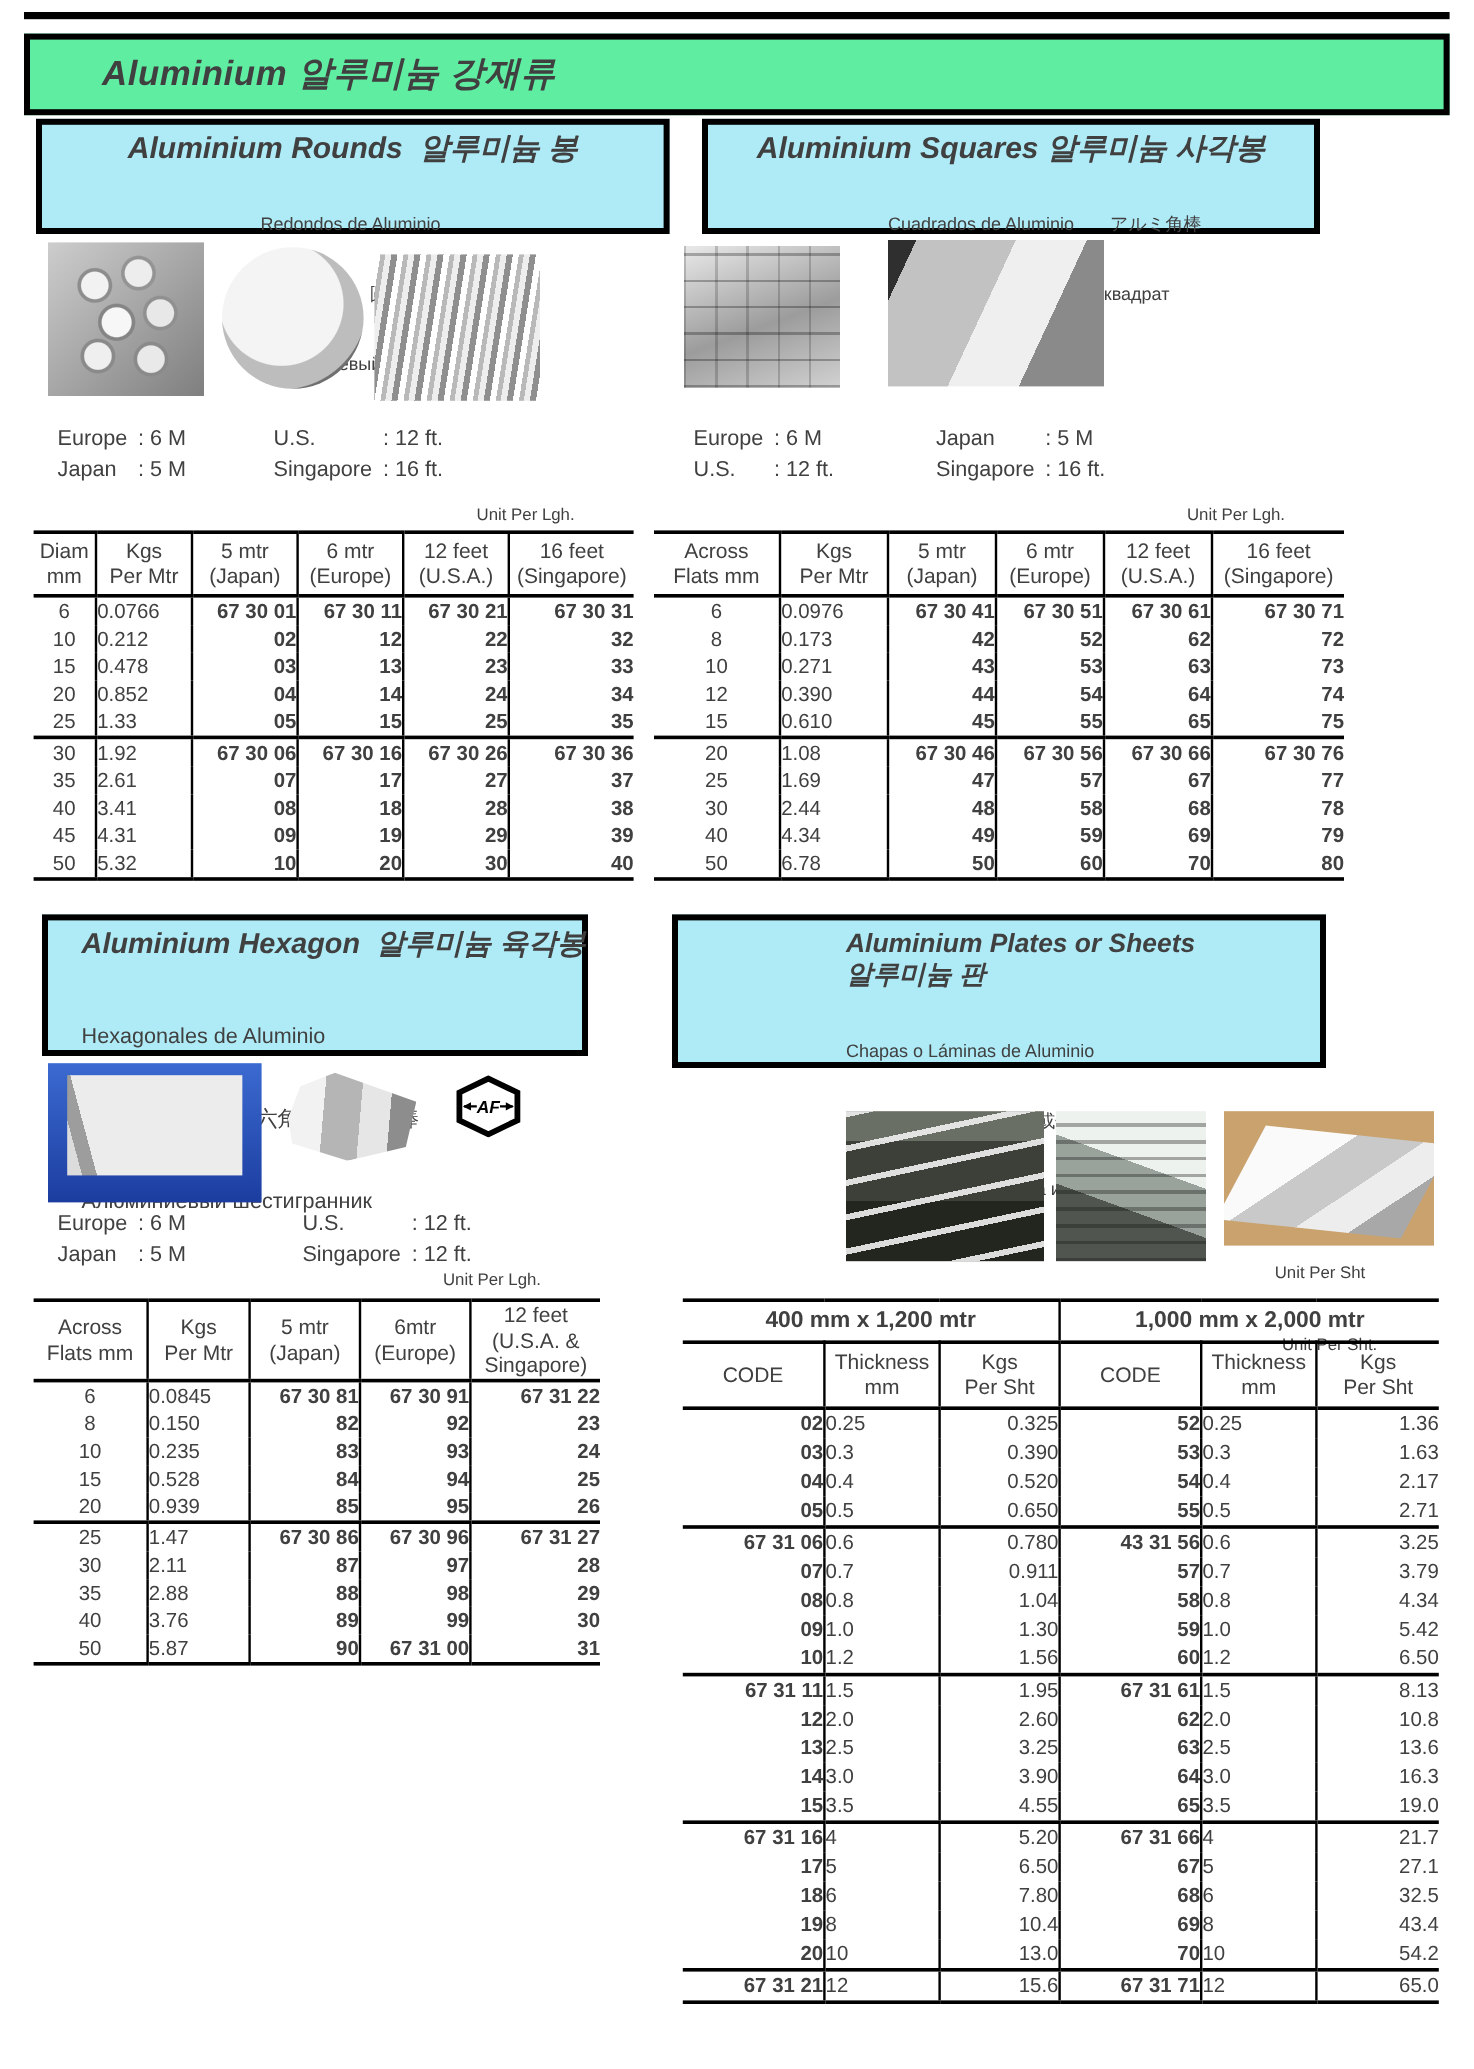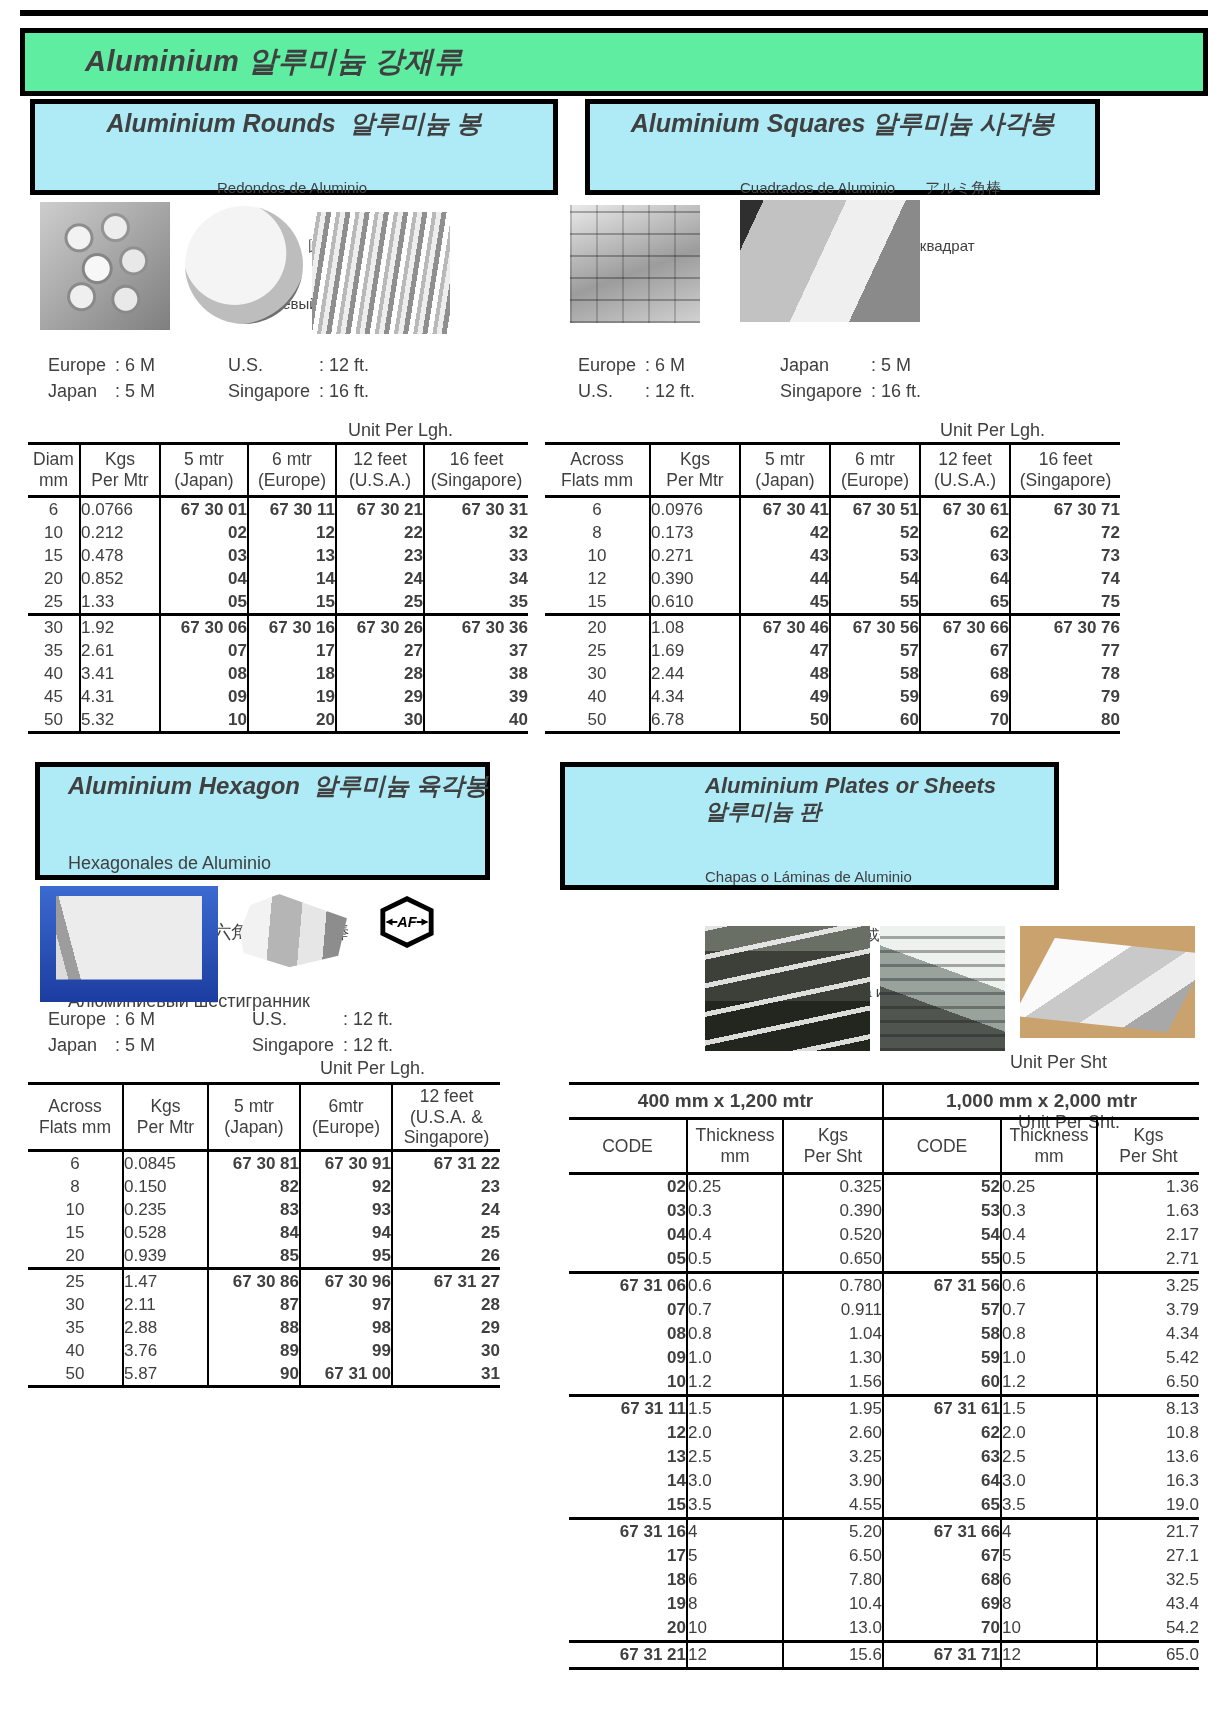--- a/index.html
+++ b/index.html
@@ -21,27 +21,27 @@
   .sec-title.left { text-align:center; }
   .sec-subs { font-size:15px; line-height:1.28; white-space:pre; }
 
   #rounds-box  { left:30px;  top:99px;  width:528px; height:96px; }
   #rounds-box .sec-subs { margin-left:182px; }
   #squares-box { left:585px; top:99px;  width:515px; height:96px; }
   #squares-box .sec-subs { margin-left:150px; }
   #hex-box     { left:35px;  top:762px; width:455px; height:118px; }
   #hex-box .sec-title { margin-left:28px; font-size:24px; }
   #hex-box .sec-subs  { margin-left:28px; font-size:18px; margin-top:4px; }
-  #plates-box  { left:560px; top:762px; width:499px; height:128px; }
+  #plates-box  { left:560px; top:762px; width:545px; height:128px; }
   #plates-box .pt1, #plates-box .pt2 { font-size:22px; font-weight:bold; font-style:italic; margin-left:140px; line-height:1.2; }
   #plates-box .pt1 { margin-top:6px; }
   #plates-box .sec-subs { margin-left:140px; margin-top:3px; font-size:15px; }
 
   .lenblock { position:absolute; display:grid; grid-template-columns:max-content max-content; column-gap:9px; font-size:18px; line-height:26px; white-space:pre; }
-  .unit-label { position:absolute; font-size:18px; text-align:left; }
+  .unit-label { position:absolute; font-size:14px; text-align:center; }
 
   .ph { position:absolute; }
   #ph-r1 { left:40px; top:202px; width:130px; height:128px;
     background:
       radial-gradient(circle at 30% 28%, #f2f2f2 0 11px, #8d8d8d 12px 14px, transparent 15px),
       radial-gradient(circle at 58% 20%, #ededed 0 11px, #949494 12px 14px, transparent 15px),
       radial-gradient(circle at 44% 52%, #f7f7f7 0 12px, #858585 13px 15px, transparent 16px),
       radial-gradient(circle at 72% 46%, #e8e8e8 0 11px, #909090 12px 14px, transparent 15px),
       radial-gradient(circle at 32% 74%, #efefef 0 11px, #8a8a8a 12px 14px, transparent 15px),
       radial-gradient(circle at 66% 76%, #e9e9e9 0 11px, #8a8a8a 12px 14px, transparent 15px),
@@ -585,21 +585,21 @@
             <td class="c-th">0.5</td>
             <td class="c-kg">0.650</td>
             <td class="c-code">55</td>
             <td class="c-th">0.5</td>
             <td class="c-kg">2.71</td>
           </tr>
           <tr class="gs">
             <td class="c-code">67 31 06</td>
             <td class="c-th">0.6</td>
             <td class="c-kg">0.780</td>
-            <td class="c-code">67 31 56</td>
+            <td class="c-code">43 31 56</td>
             <td class="c-th">0.6</td>
             <td class="c-kg">3.25</td>
           </tr>
           <tr>
             <td class="c-code">07</td>
             <td class="c-th">0.7</td>
             <td class="c-kg">0.911</td>
             <td class="c-code">57</td>
             <td class="c-th">0.7</td>
             <td class="c-kg">3.79</td>

